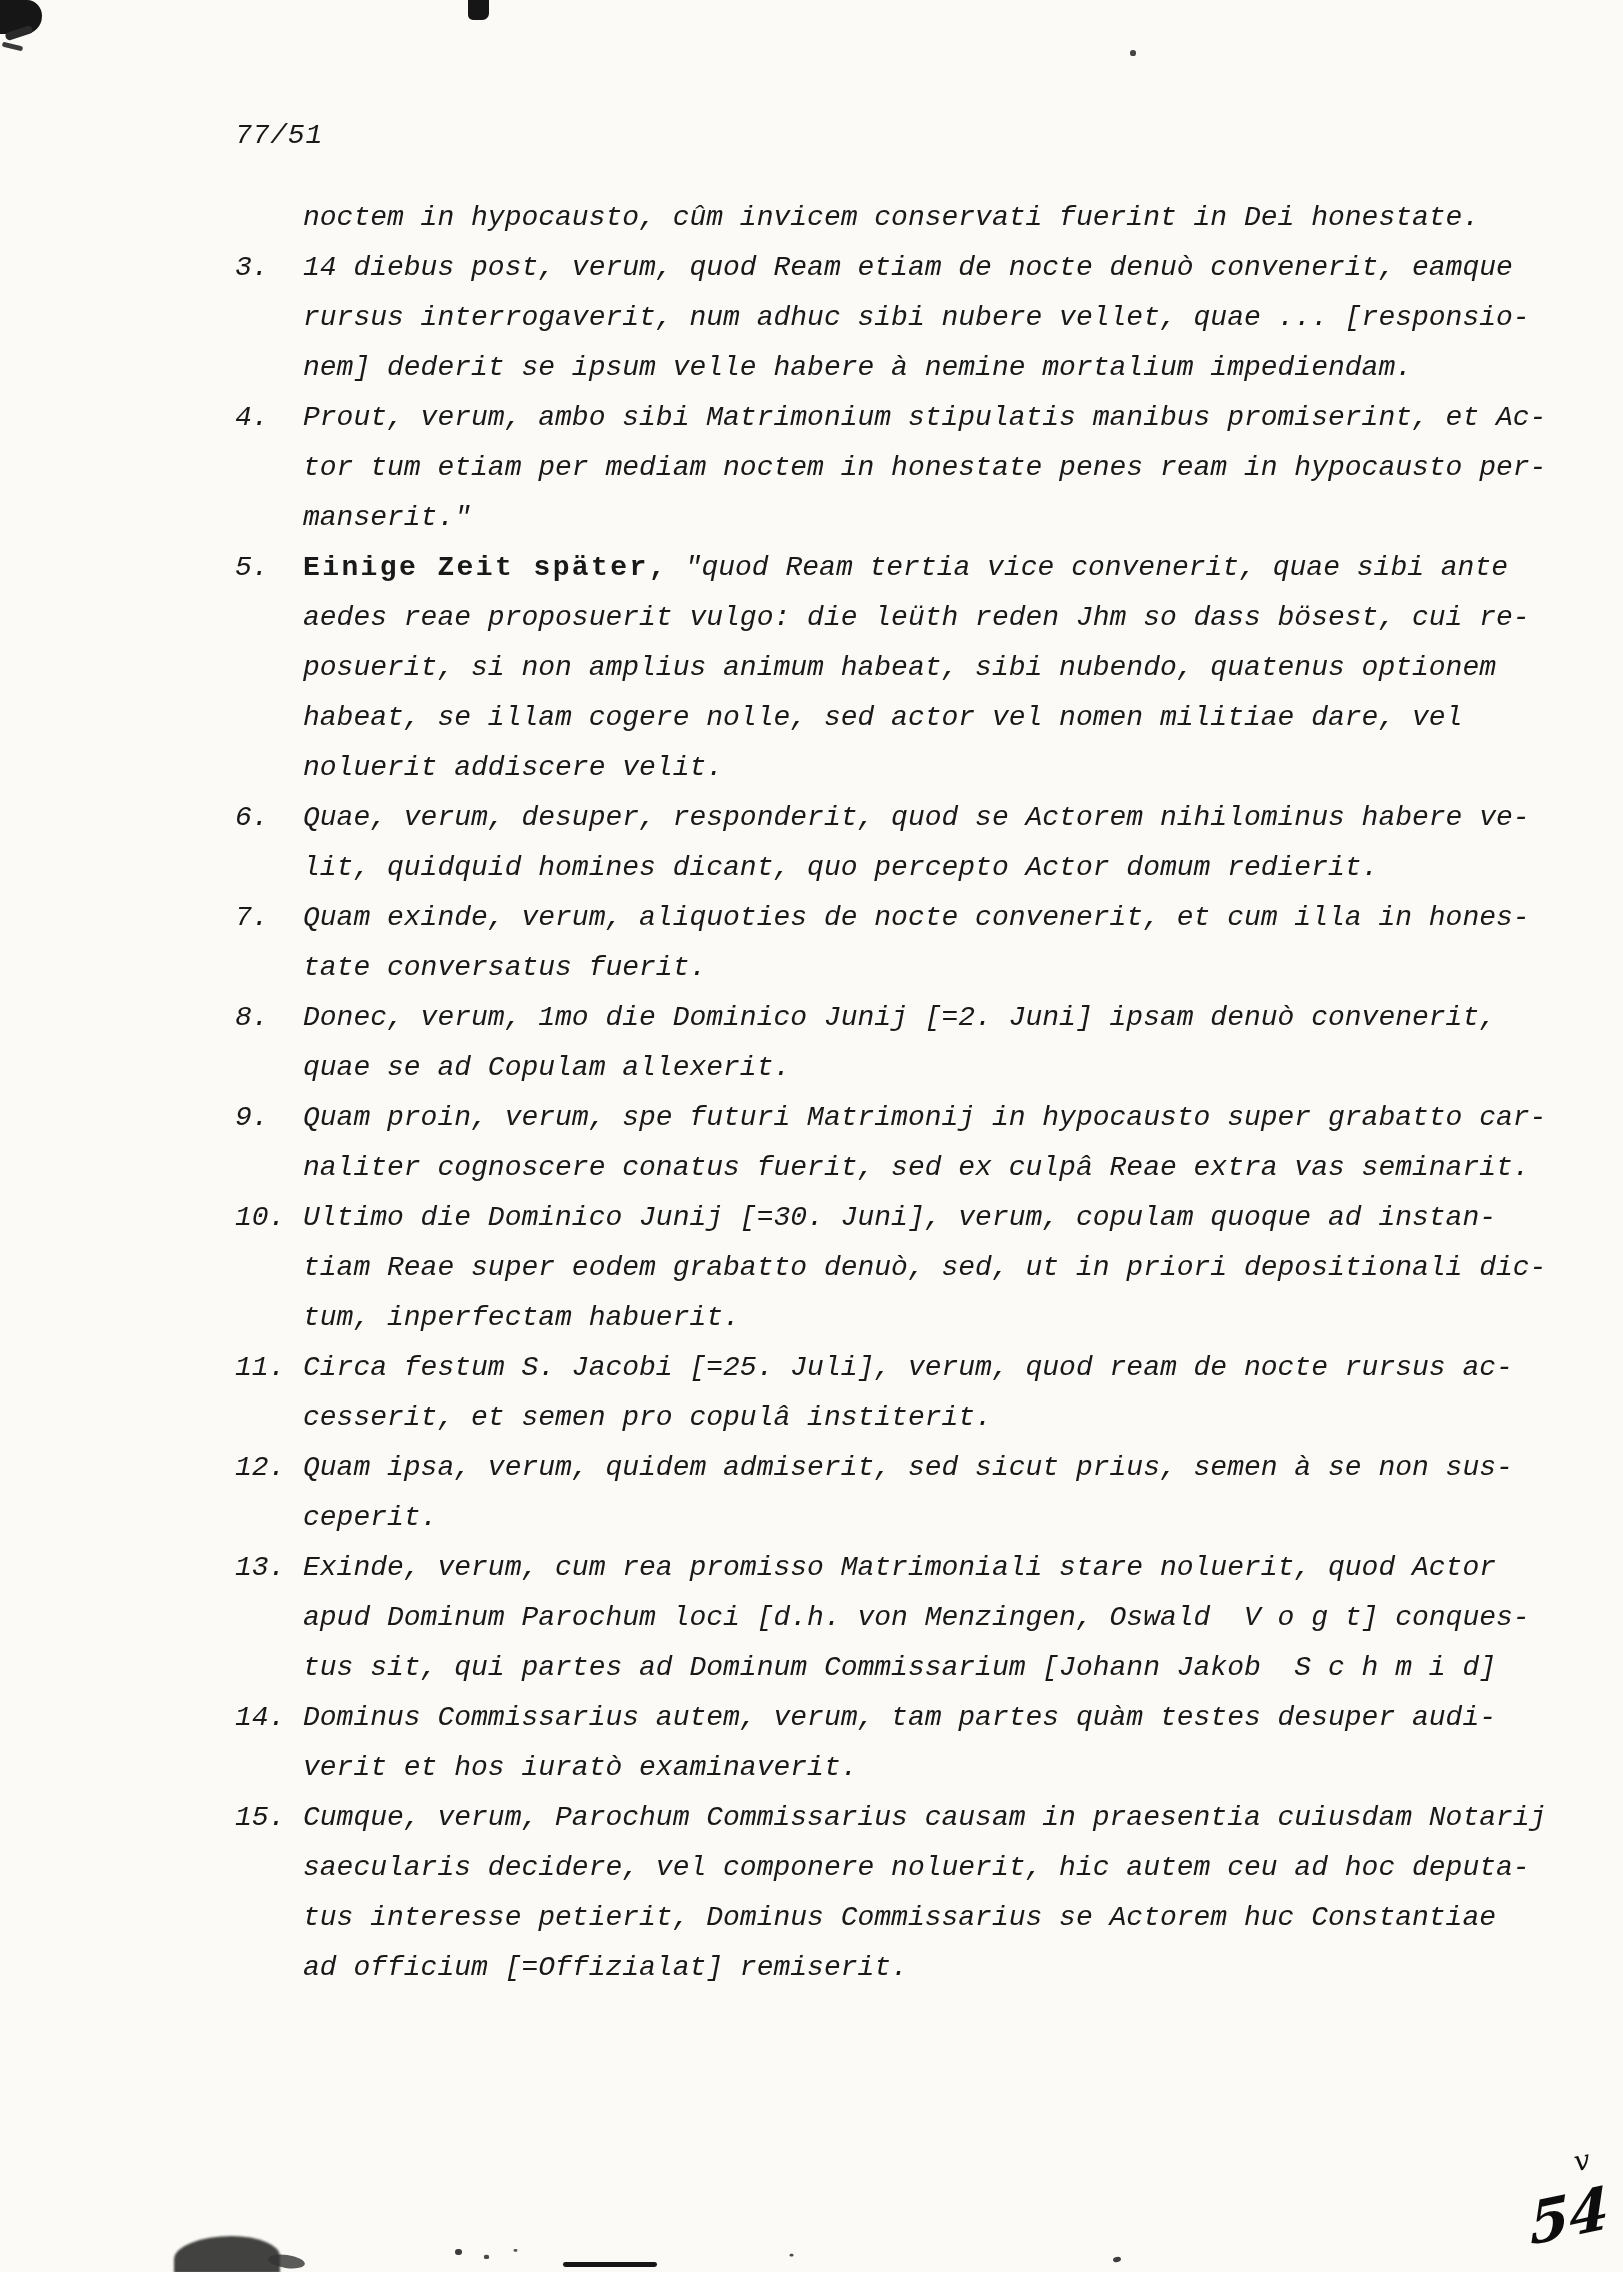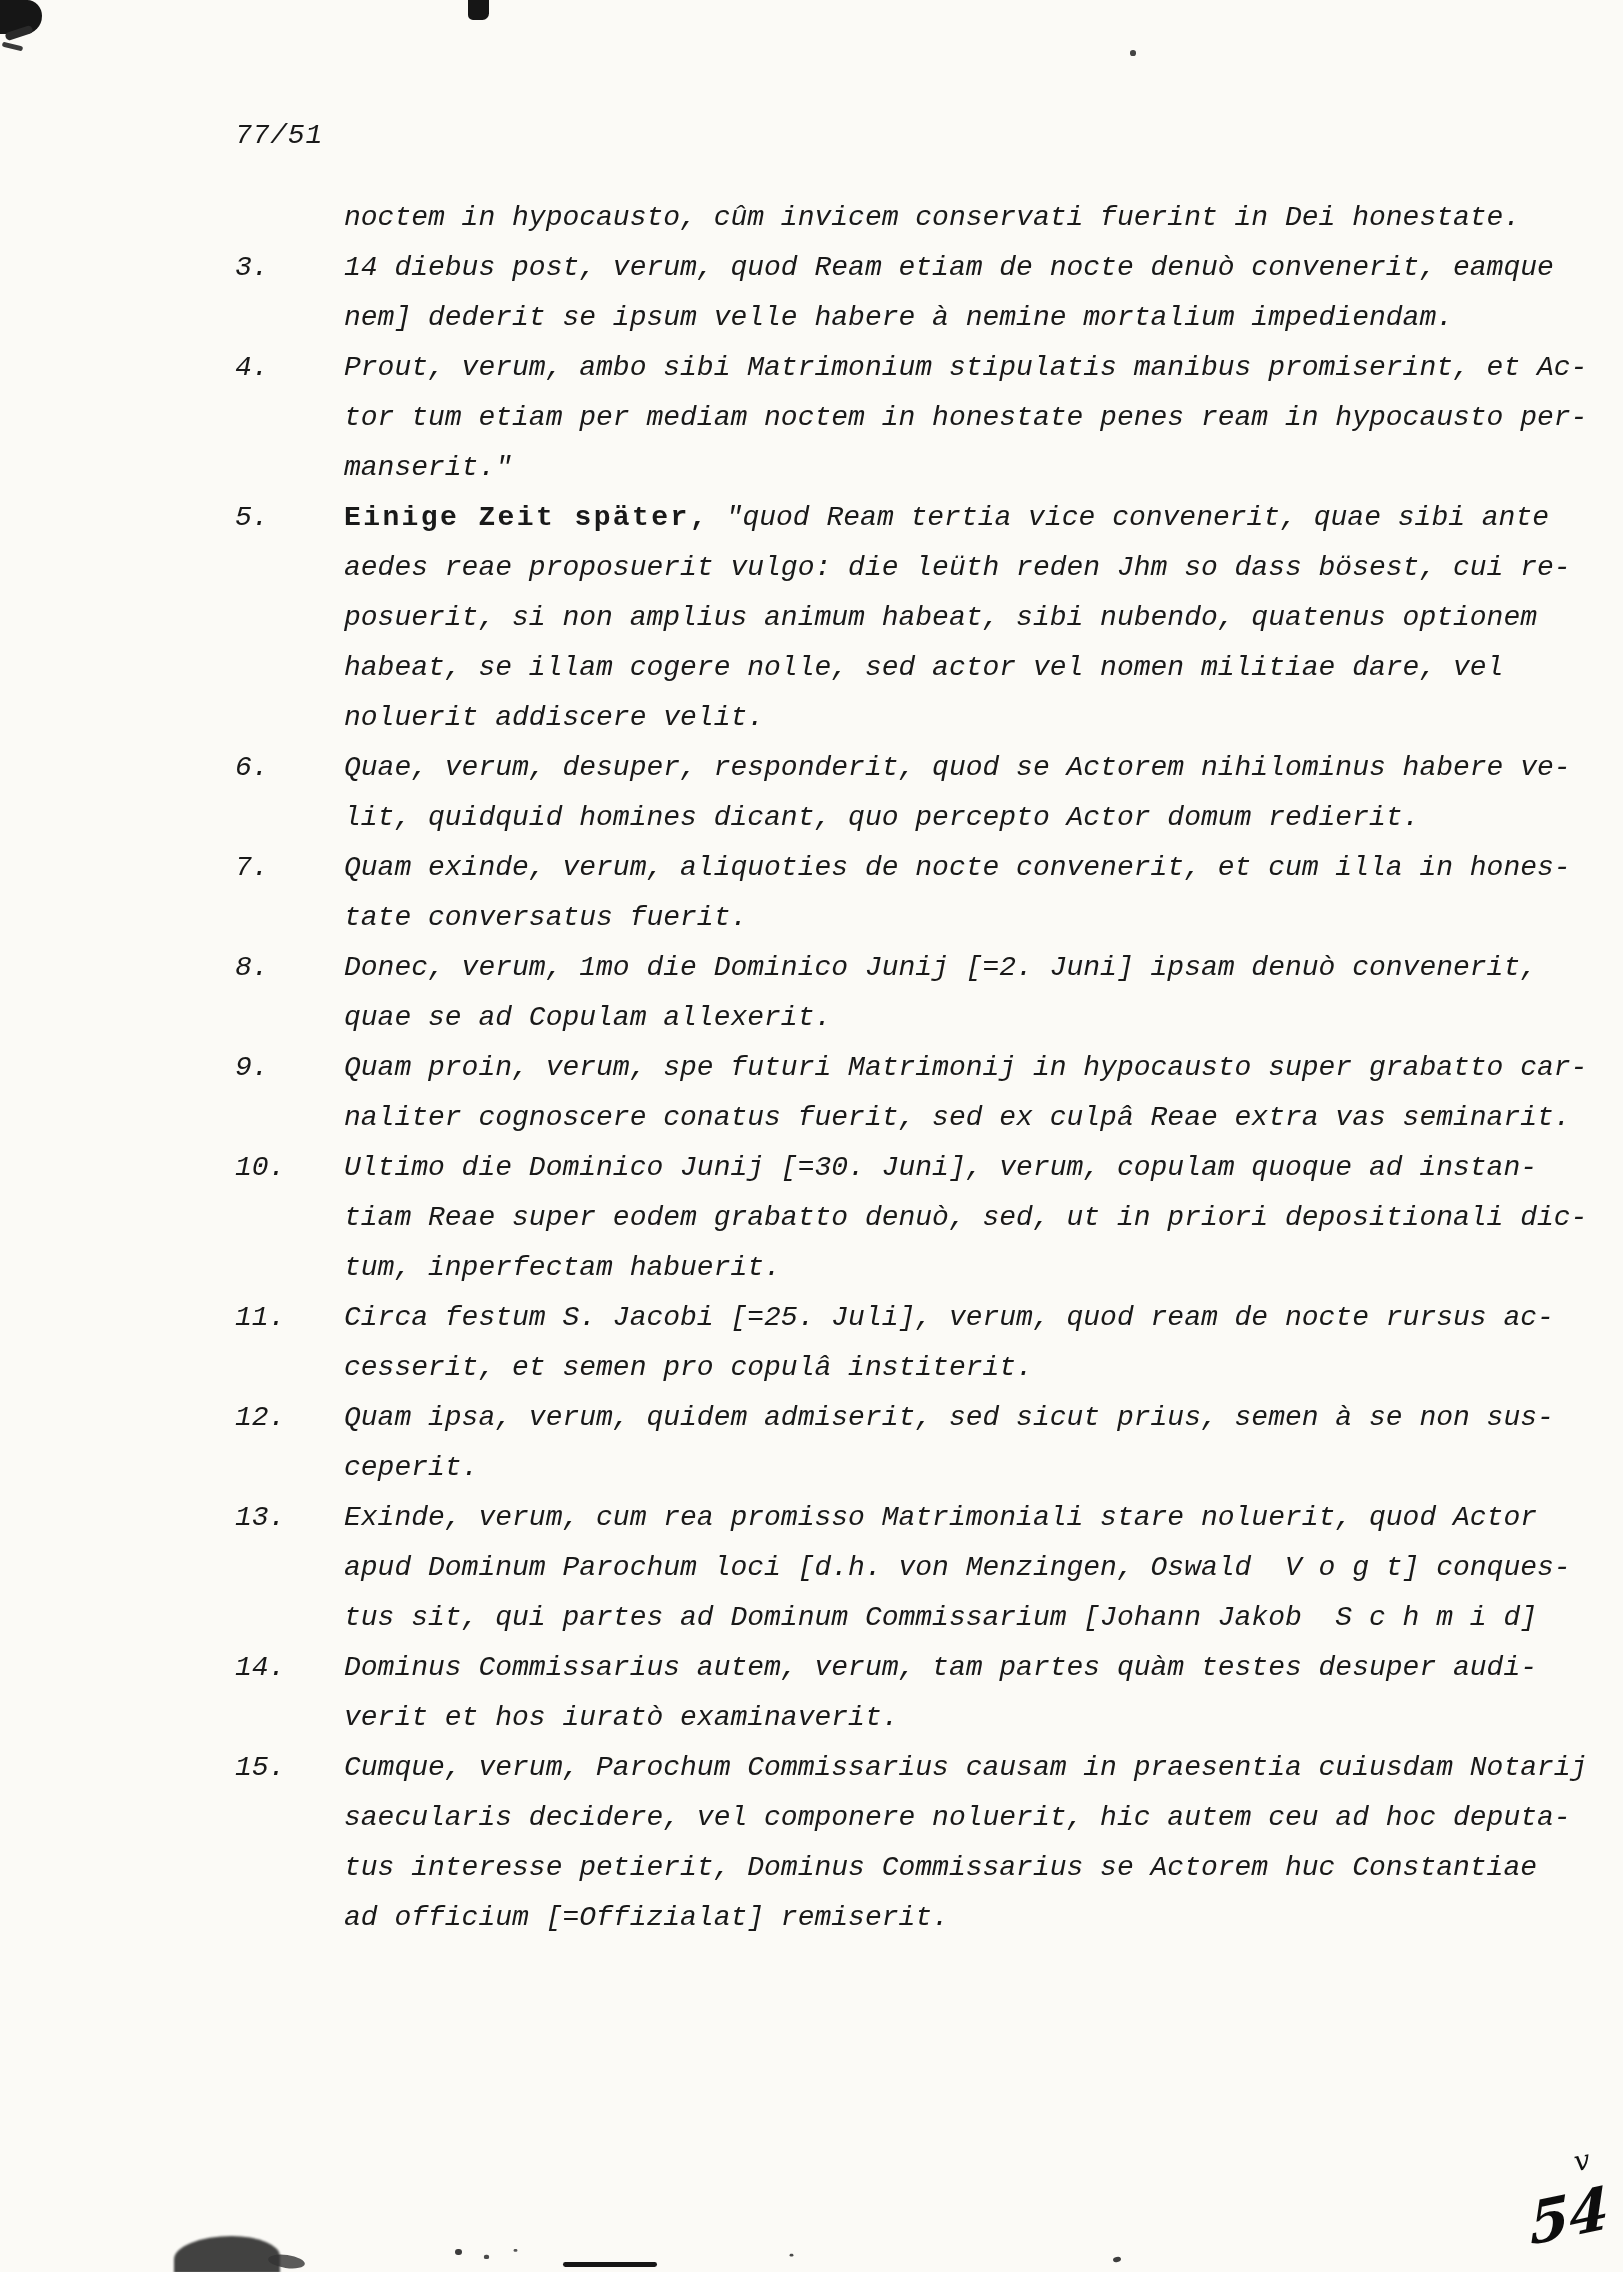--- a/index.html
+++ b/index.html
@@ -15,21 +15,21 @@
   .page-number{
     position:absolute;left:235px;top:120px;
     font-style:italic;font-size:28px;letter-spacing:0.8px;
   }
   .text-block{
     position:absolute;left:235px;top:193px;width:1315px;
     font-style:italic;font-size:28px;line-height:50px;
   }
   .item{display:flex;}
   .num{flex:0 0 68px;white-space:pre;}
-  .txt{flex:1;margin-left:41px;}
+  .txt{flex:1;}
   .line{white-space:pre;}
   .lead{
     font-style:normal;font-weight:bold;letter-spacing:2.4px;
     font-family:"Liberation Mono","DejaVu Sans Mono",monospace;
   }
   
   .hw-check{
     position:absolute;right:34px;bottom:96px;
     font-family:"DejaVu Serif",serif;font-style:italic;
     font-size:28px;color:#111;transform:rotate(-10deg);
@@ -89,20 +89,21 @@
       <div class="item">
         <div class="num"></div>
         <div class="txt">
           <div class="line">noctem in hypocausto, cûm invicem conservati fuerint in Dei honestate.</div>
         </div>
       </div>
       <div class="item">
         <div class="num">3.</div>
         <div class="txt">
           <div class="line">14 diebus post, verum, quod Ream etiam de nocte denuò convenerit, eamque</div>
+          <div class="line">rursus interrogaverit, num adhuc sibi nubere vellet, quae ... [responsio-</div>
           <div class="line">nem] dederit se ipsum velle habere à nemine mortalium impediendam.</div>
         </div>
       </div>
       <div class="item">
         <div class="num">4.</div>
         <div class="txt">
           <div class="line">Prout, verum, ambo sibi Matrimonium stipulatis manibus promiserint, et Ac-</div>
           <div class="line">tor tum etiam per mediam noctem in honestate penes ream in hypocausto per-</div>
           <div class="line">manserit."</div>
         </div>

